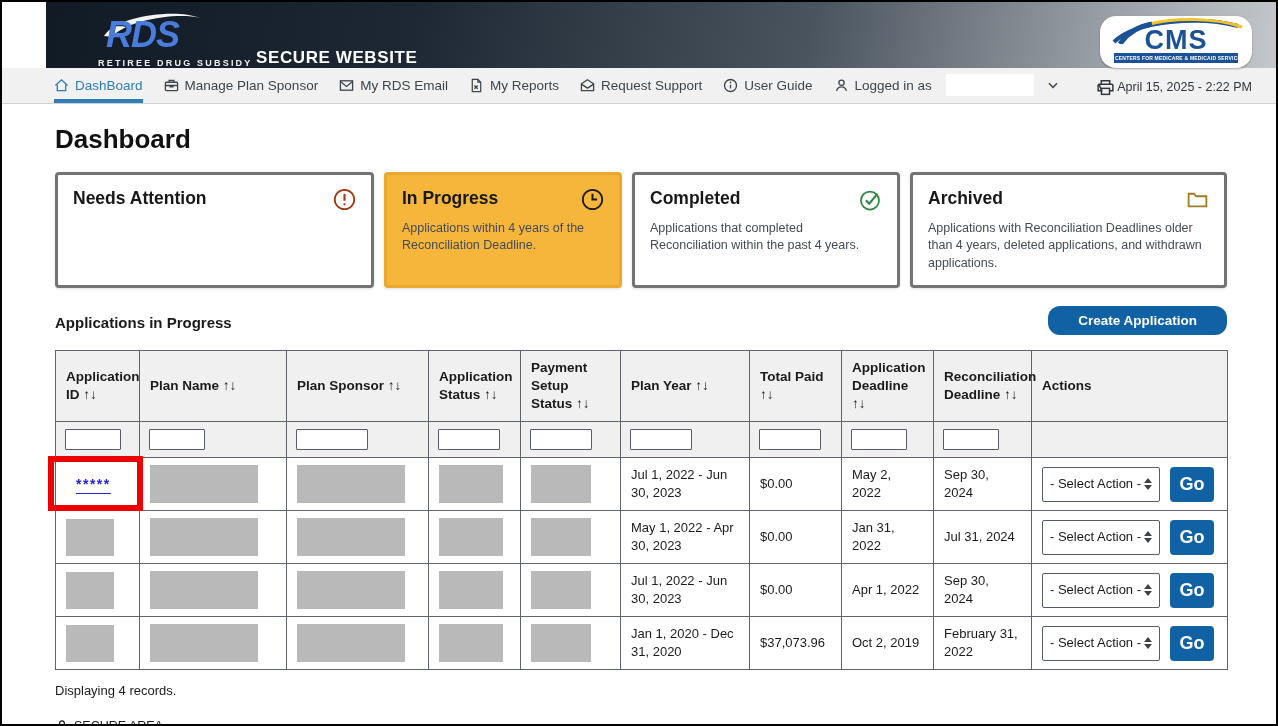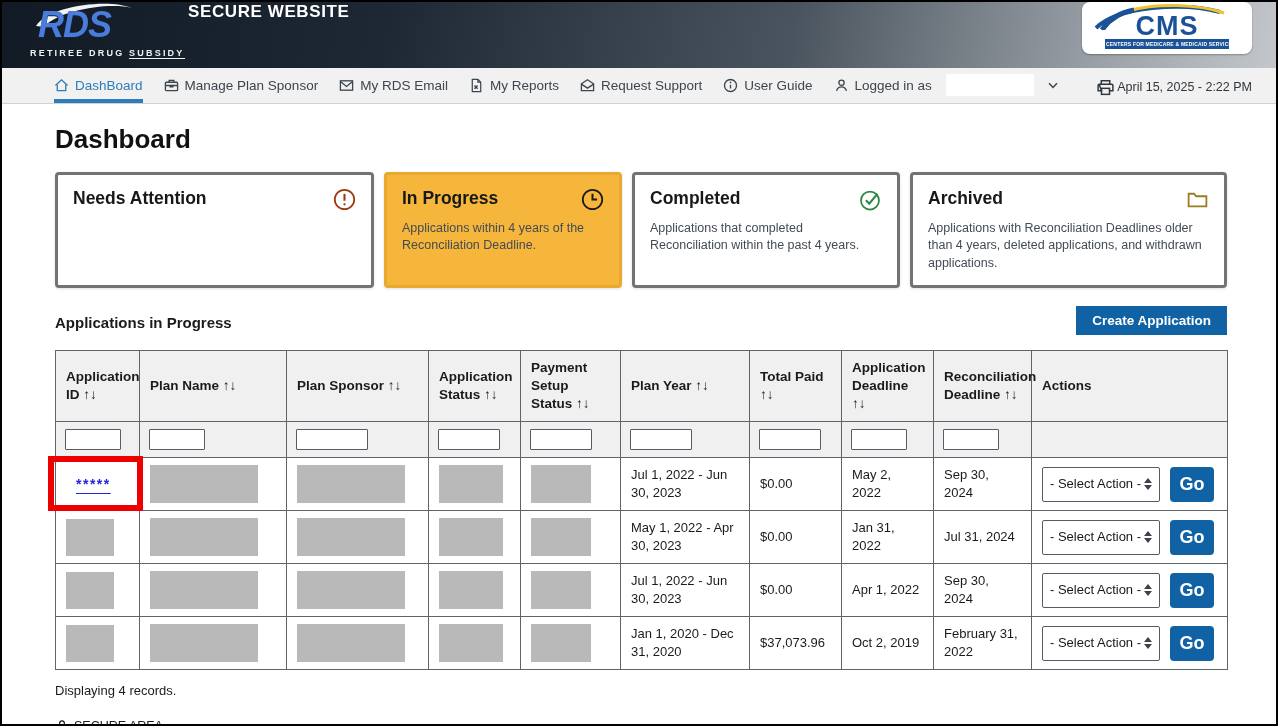--- a/index.html
+++ b/index.html
@@ -5,38 +5,38 @@
   * { box-sizing: border-box; margin: 0; padding: 0; }
   body { background:#444; font-family:"Liberation Sans", sans-serif; }
   .screen{
     width:1278px;height:726px;border:2px solid #000;background:#fff;
     display:flex;flex-direction:column;overflow:hidden;position:relative;
     color:#1b1b1b;
   }
 
   
   .banner{
-    height:66px;flex:0 0 66px;display:flex;align-items:flex-start;
+    height:66px;flex:0 0 66px;display:flex;align-items:flex-end;
     background:linear-gradient(100deg,#111a25 0%,#1d2834 30%,#4a545e 62%,#9aa0a7 86%,#c3c7cb 100%);
-    padding:0 24px 0 28px;position:relative;
+    padding:0 24px 0 52px;position:relative;margin-left:44px;
   }
   .rds-logo{position:relative;width:110px;height:56px;flex:0 0 auto;}
   .rds-swoosh{position:absolute;top:-2px;left:0;}
   .rds-text{
     position:absolute;top:2px;left:8px;font-size:36px;font-weight:700;font-style:italic;
     color:#4a7ddb;letter-spacing:-1px;text-shadow:0 1px 0 #17213a;
   }
   .rds-sub{
     position:absolute;bottom:0;left:0;font-size:9px;color:#f0f0f0;letter-spacing:2.2px;
     white-space:nowrap;font-weight:700;
   }
   .rds-sub .u{border-bottom:1px solid #f0f0f0;}
   .site-label{color:#fff;font-size:17px;font-weight:700;letter-spacing:.6px;margin-left:48px;}
   .cms-logo{
-    margin-left:auto;width:170px;height:52px;background:#fff;border-radius:8px;
+    margin-left:auto;width:152px;height:52px;background:#fff;border-radius:16px;
     position:relative;display:flex;flex-direction:column;align-items:center;justify-content:flex-end;
     overflow:hidden;box-shadow:0 1px 2px rgba(0,0,0,.3);
   }
   .cms-word{font-size:27px;font-weight:700;color:#1b5297;letter-spacing:1px;line-height:26px;}
   .cms-bar{
     width:124px;background:#1b5297;color:#fff;font-size:5px;letter-spacing:.2px;
     text-align:center;padding:2px 1px;margin-bottom:5px;white-space:nowrap;font-weight:700;
   }
   .cms-arcs{position:absolute;top:2px;left:6px;}
 
@@ -69,22 +69,22 @@
     padding:13px 15px;box-shadow:0 1px 3px rgba(0,0,0,.12);cursor:pointer;position:relative;
   }
   .card--active{background:#f5b63b;border-color:#e9a92e;}
   .card-head{display:flex;align-items:flex-start;justify-content:space-between;margin-bottom:9px;}
   .card-title{font-size:17.5px;font-weight:700;color:#17181a;}
   .card-desc{font-size:12.5px;line-height:1.38;color:#434b54;max-width:100%;}
 
   .section-row{display:flex;align-items:flex-end;justify-content:space-between;margin-top:18px;}
   .section-heading{font-size:15px;font-weight:700;padding-bottom:4px;}
   .btn-primary{
-    background:#1162a5;color:#fff;font-weight:700;font-size:13.5px;border:none;border-radius:0;
-    padding:7px 16px;cursor:pointer;font-family:inherit;
+    background:#1162a5;color:#fff;font-weight:700;font-size:13.5px;border:none;border-radius:12px;
+    padding:7px 30px;cursor:pointer;font-family:inherit;
   }
 
   
   table.app-table{border-collapse:collapse;margin-top:15px;width:1172px;table-layout:fixed;}
   .app-table th,.app-table td{border:1px solid #5f646b;vertical-align:middle;}
   .app-table thead th{
     background:#f0f0f0;text-align:left;font-size:13.5px;font-weight:700;
     padding:8px 10px;height:66px;line-height:1.35;cursor:pointer;
   }
   .app-table thead th.no-sort{cursor:default;}

